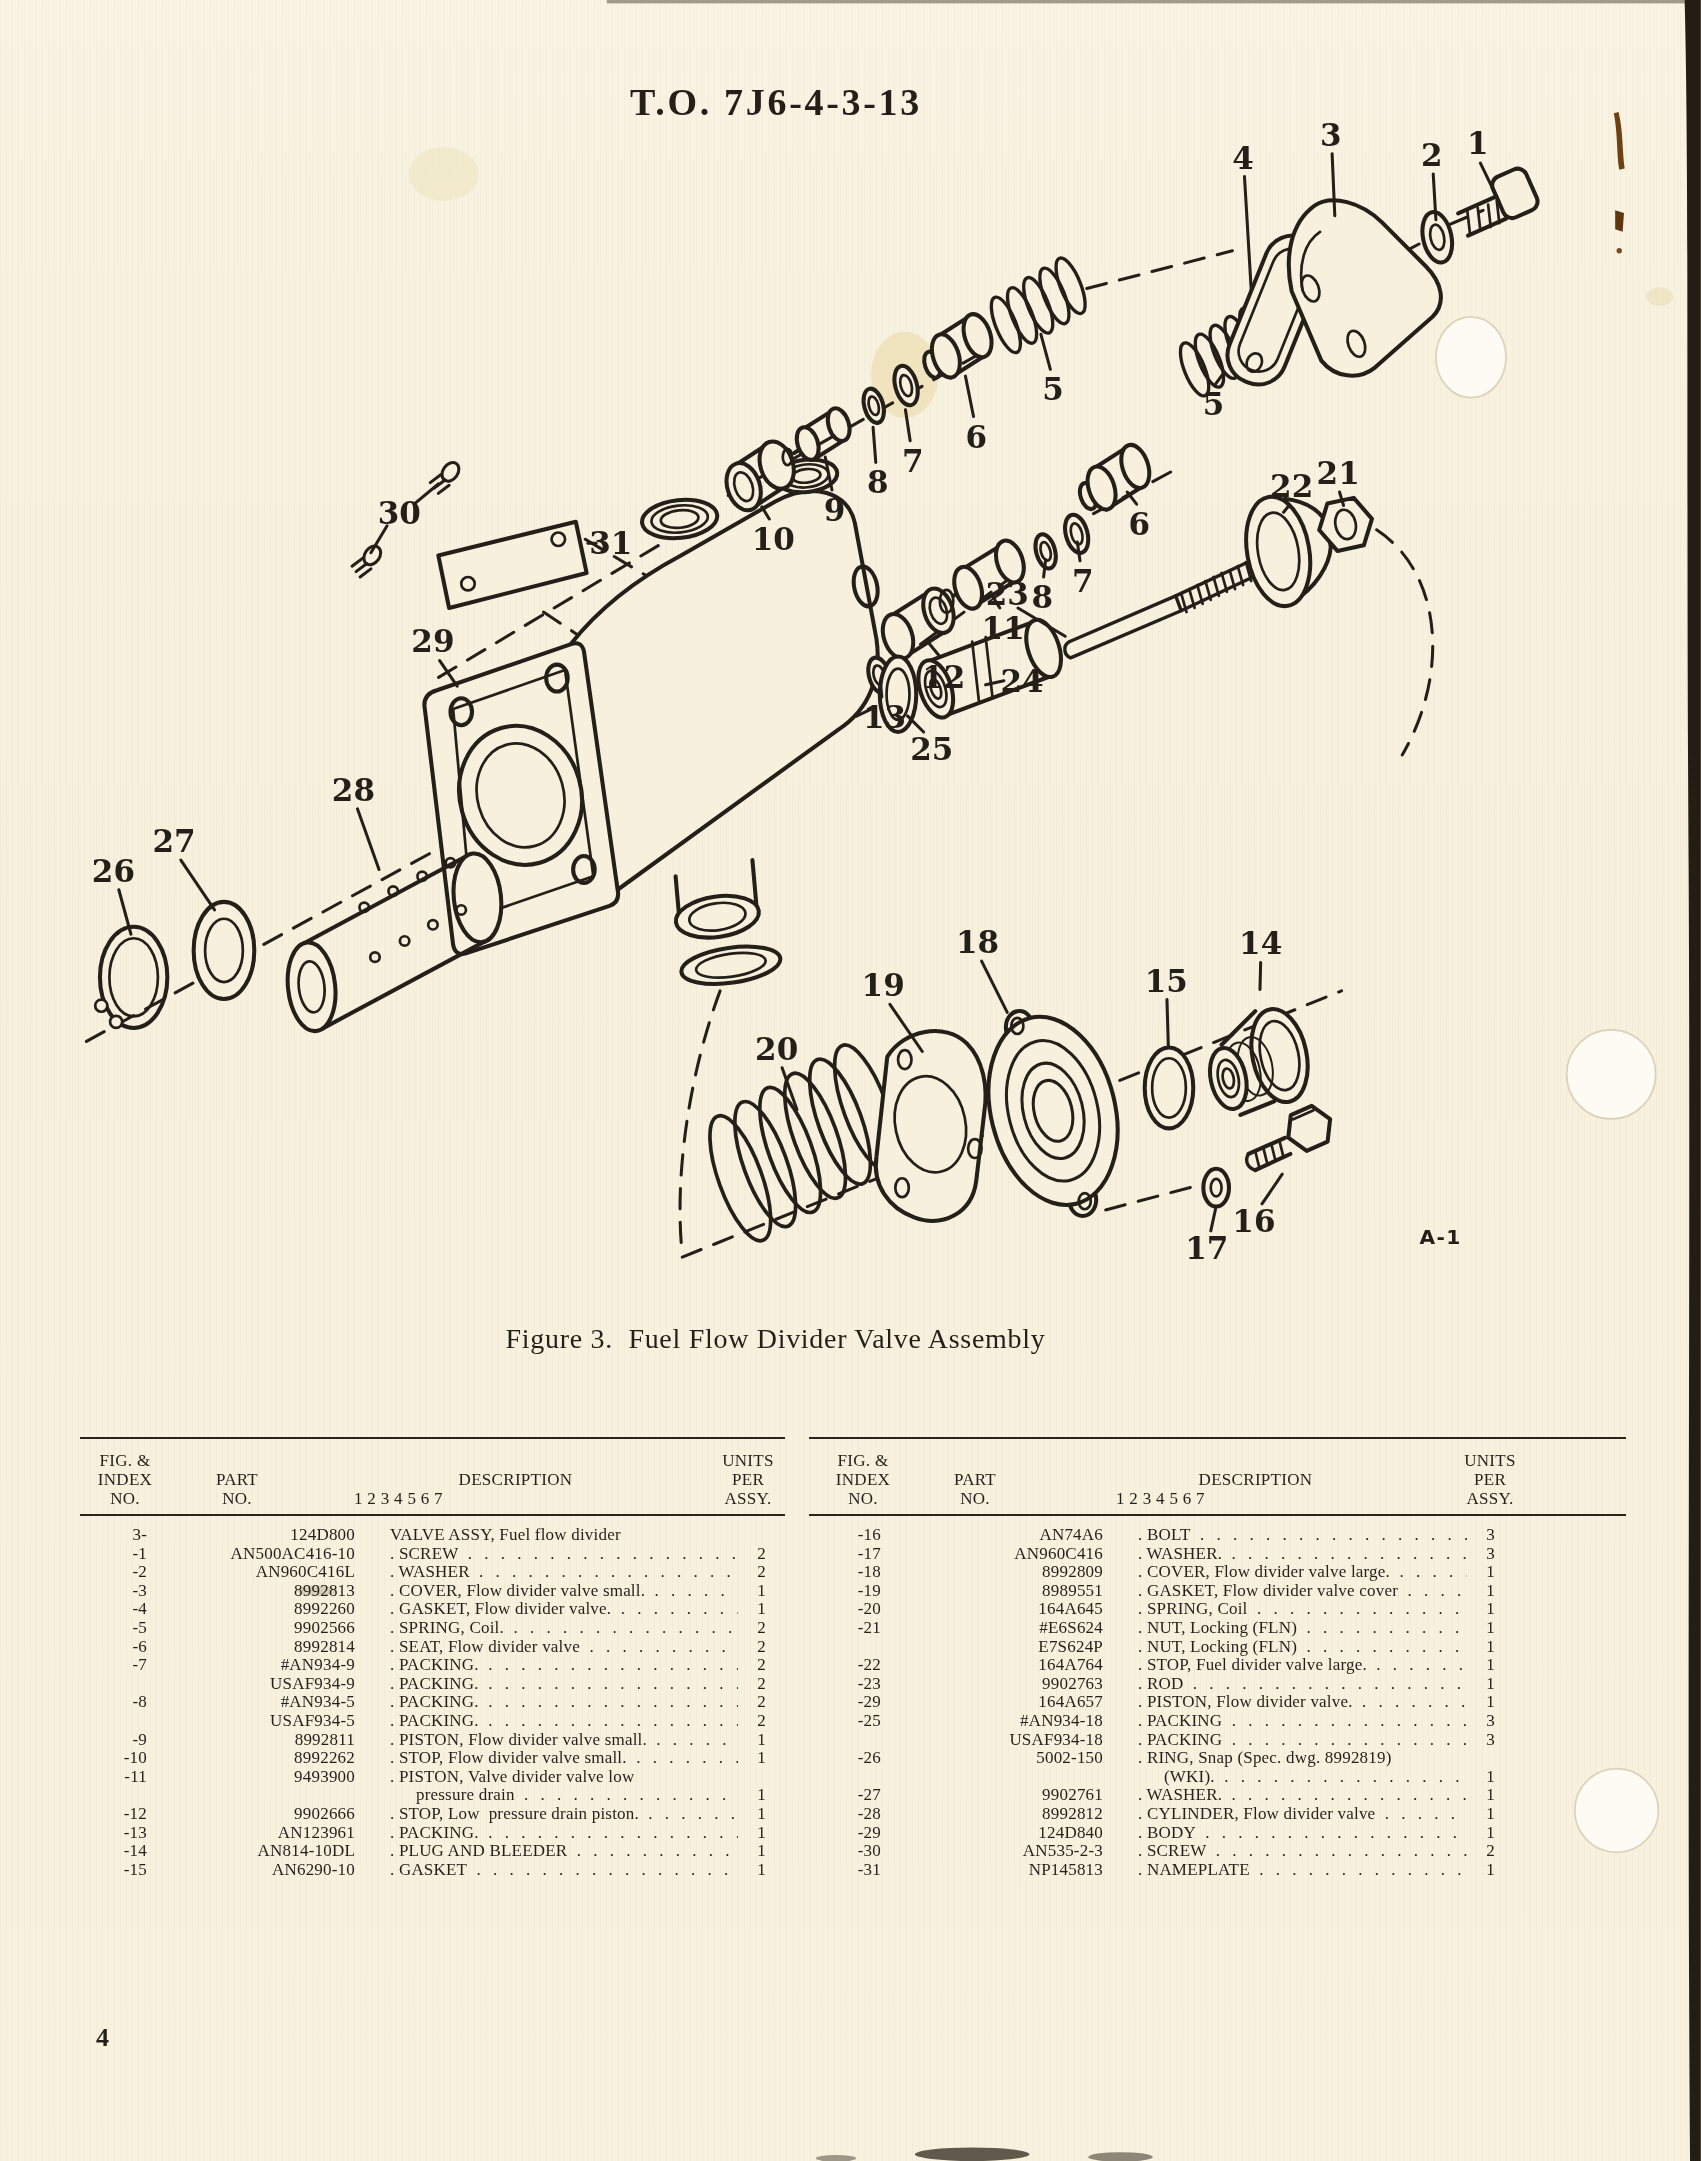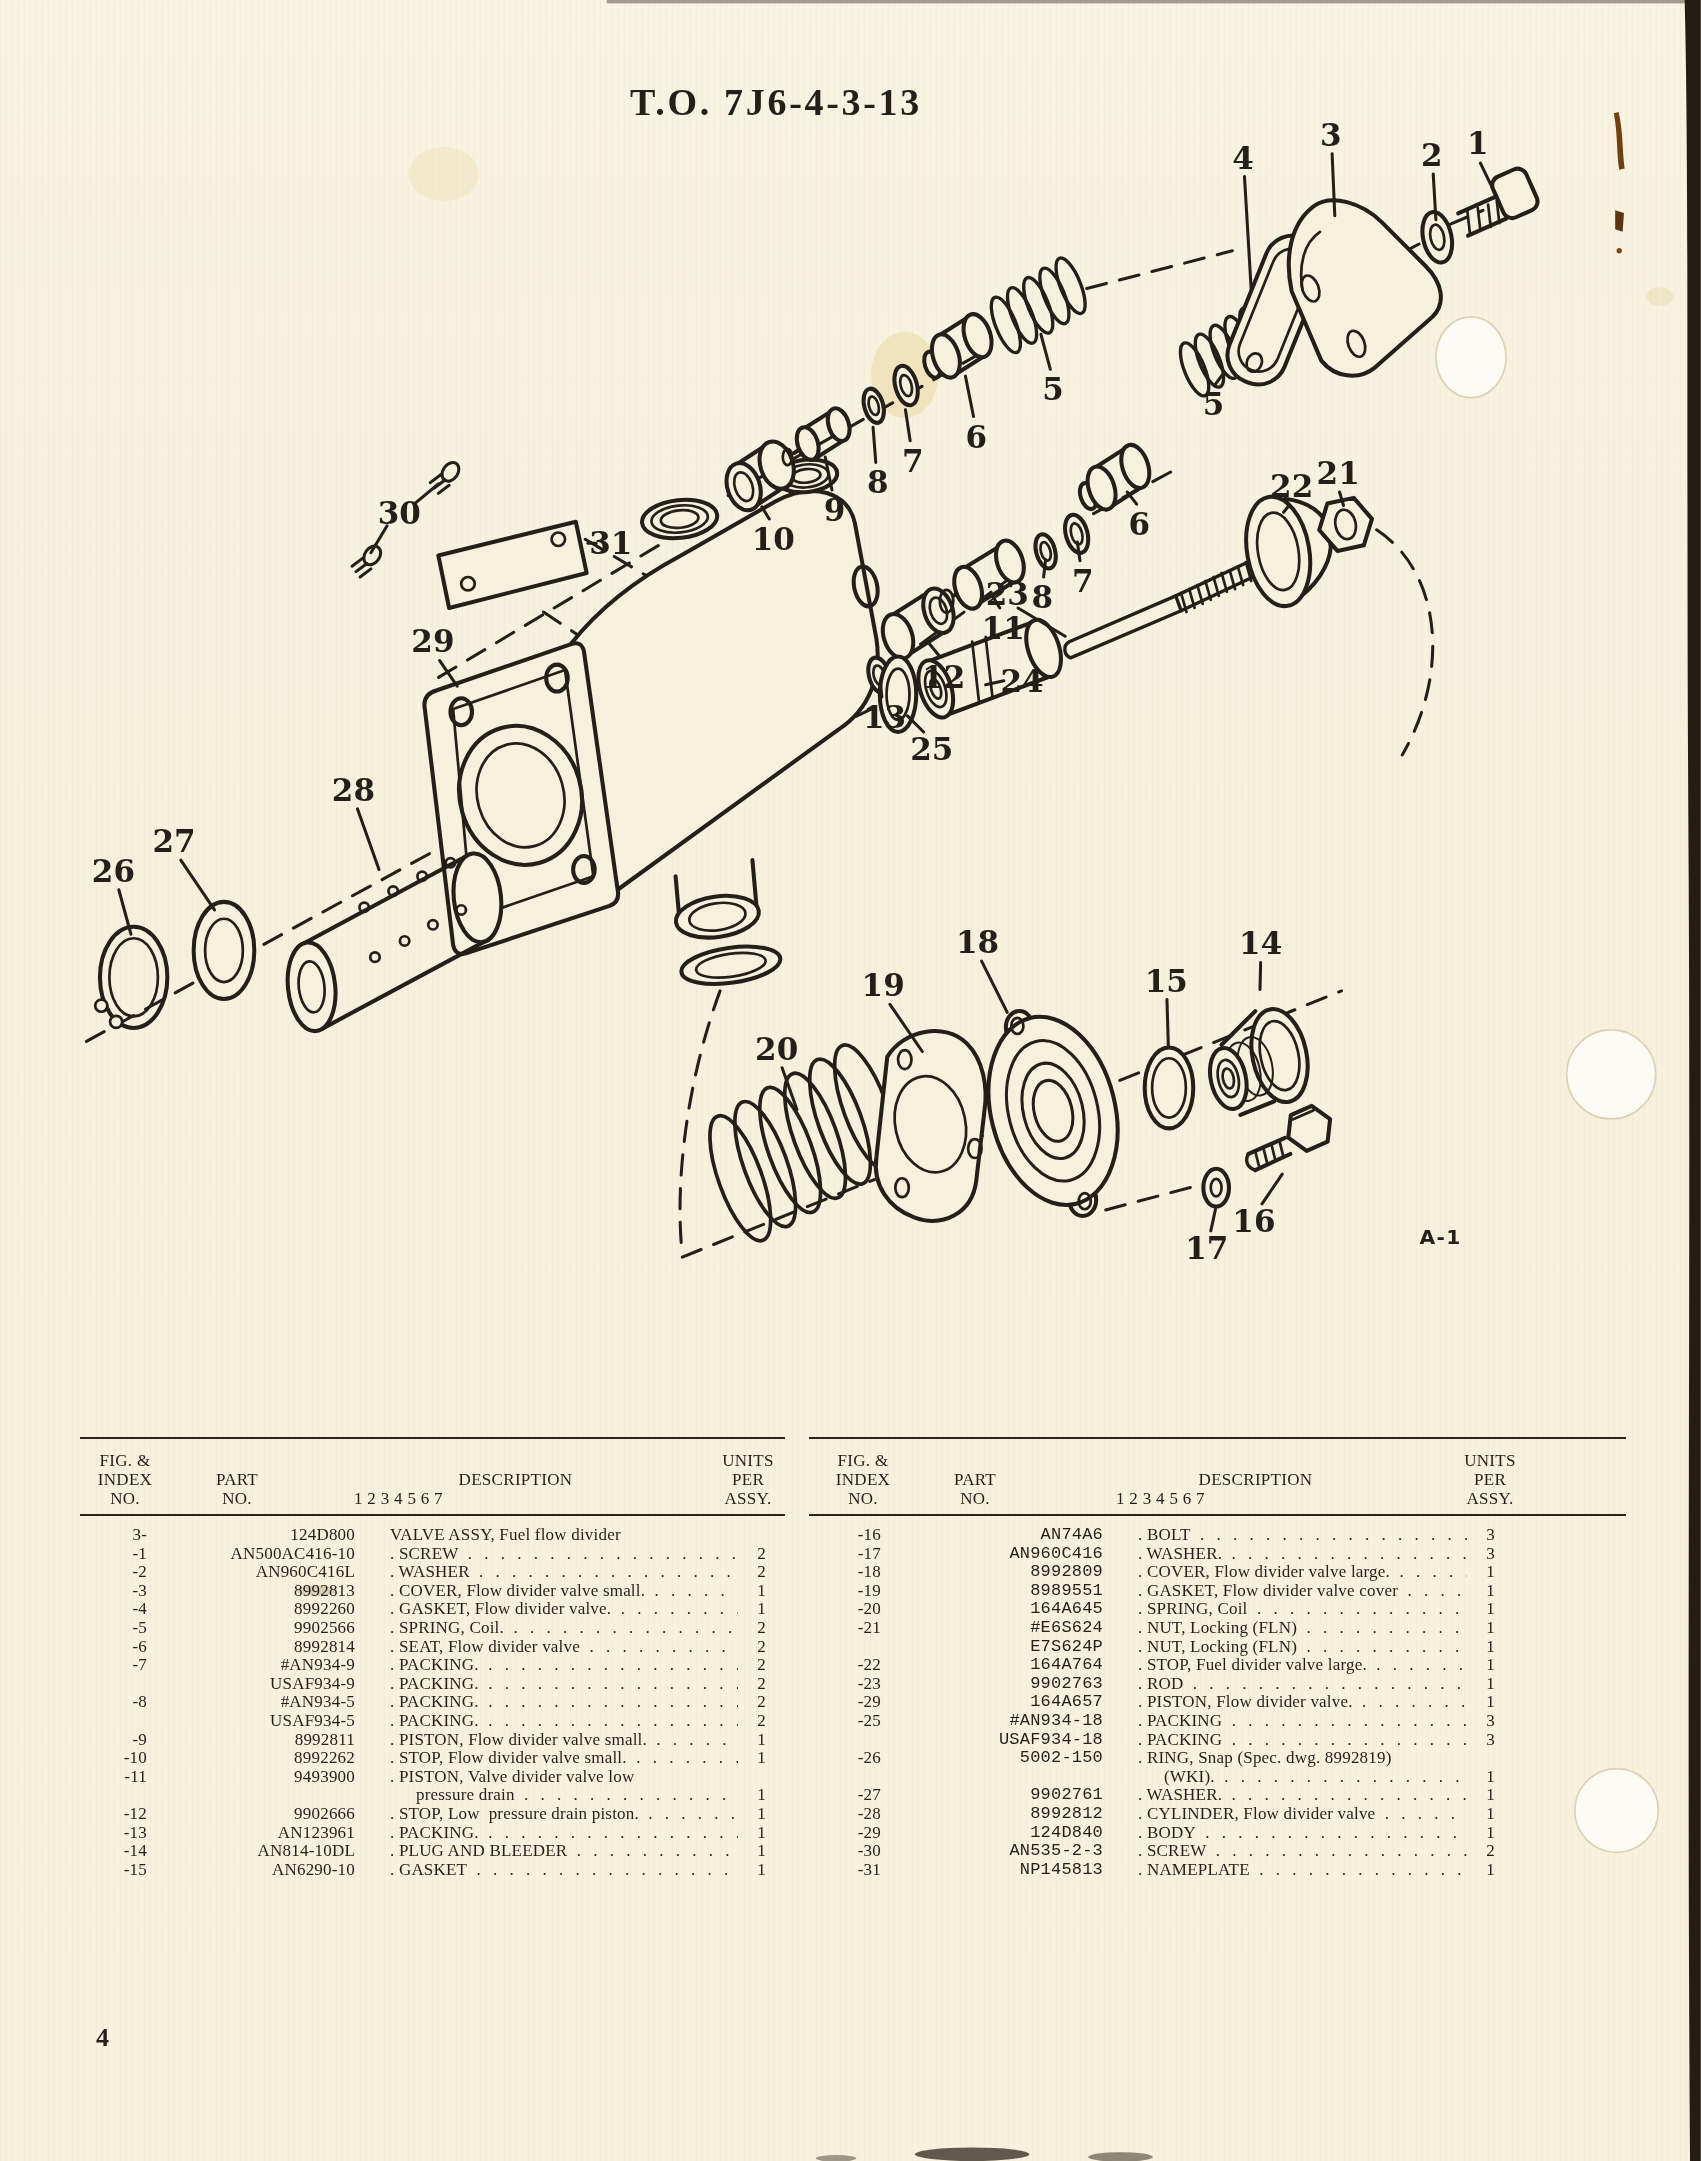--- a/index.html
+++ b/index.html
@@ -24,21 +24,21 @@
 
   
   .rule{position:absolute;height:0;border-top:2px solid #2a241d;}
   .thead{position:absolute;font-size:17px;letter-spacing:0.3px;}
   .thead .hl{height:19px;line-height:19px;text-align:center;}
   .tbox{position:absolute;width:705px;font-size:17px;letter-spacing:0.2px;}
   .tline{display:flex;height:18.6px;line-height:18.6px;white-space:nowrap;}
   .c-idx{width:67px;text-align:right;flex:none;}
   .c-part{width:208px;padding-left:37px;box-sizing:border-box;flex:none;overflow:hidden;text-align:right;}
   .r .c-idx{width:72px;}
-  .r .c-part{width:222px;padding-left:21.6px;font-family:Liberation Mono, monospace;}
+  .r .c-part{width:222px;padding-left:21.6px;}
   .c-wrap{flex:1;display:flex;overflow:hidden;margin-left:35px;}
   .c-desc{flex:none;}
   .c-desc2{flex:none;padding-left:26px;}
   .c-dots{flex:1;overflow:hidden;white-space:nowrap;letter-spacing:4px;padding:0 6.7px 0 9.4px;}
   .c-units{width:47px;text-align:center;flex:none;}
 </style>
 </head>
 <body>
 
 <div class="page">
@@ -443,20 +443,21 @@
       <path d="M2396,312 L2409,316 L2407,344 L2396,340 Z" fill="#5d350e"></path>
       <circle cx="2402" cy="372" r="4" fill="#7a4a1a"></circle>
       <path d="M2523,0 L2499,0 C2506,260 2501,700 2505,1300 C2508,1900 2502,2500 2507,3206 L2523,3206 Z" fill="#241d14"></path>
       <rect x="900" y="0" width="1600" height="5" fill="#3a3126" opacity=".45"></rect>
       <ellipse cx="1442" cy="3196" rx="85" ry="10" fill="#474032" opacity=".85"></ellipse>
       <ellipse cx="1662" cy="3200" rx="48" ry="7" fill="#474032" opacity=".6"></ellipse>
       <ellipse cx="1240" cy="3202" rx="30" ry="5" fill="#474032" opacity=".5"></ellipse>
     </g>
   </svg>
 
+  <div class="caption">Figure 3.&nbsp;&nbsp;Fuel Flow Divider Valve Assembly</div>
 
   <div class="rule" style="left:80px;top:1437px;width:705px;"></div>
   <div class="rule" style="left:809px;top:1437px;width:817px;"></div>
   <div class="rule" style="left:80px;top:1514px;width:705px;"></div>
   <div class="rule" style="left:809px;top:1514px;width:817px;"></div>
 
   <div class="thead" style="left:78px;top:1451px;width:94px;">
     <div class="hl">FIG. &amp;</div>
     <div class="hl">INDEX</div>
     <div class="hl">NO.</div>

